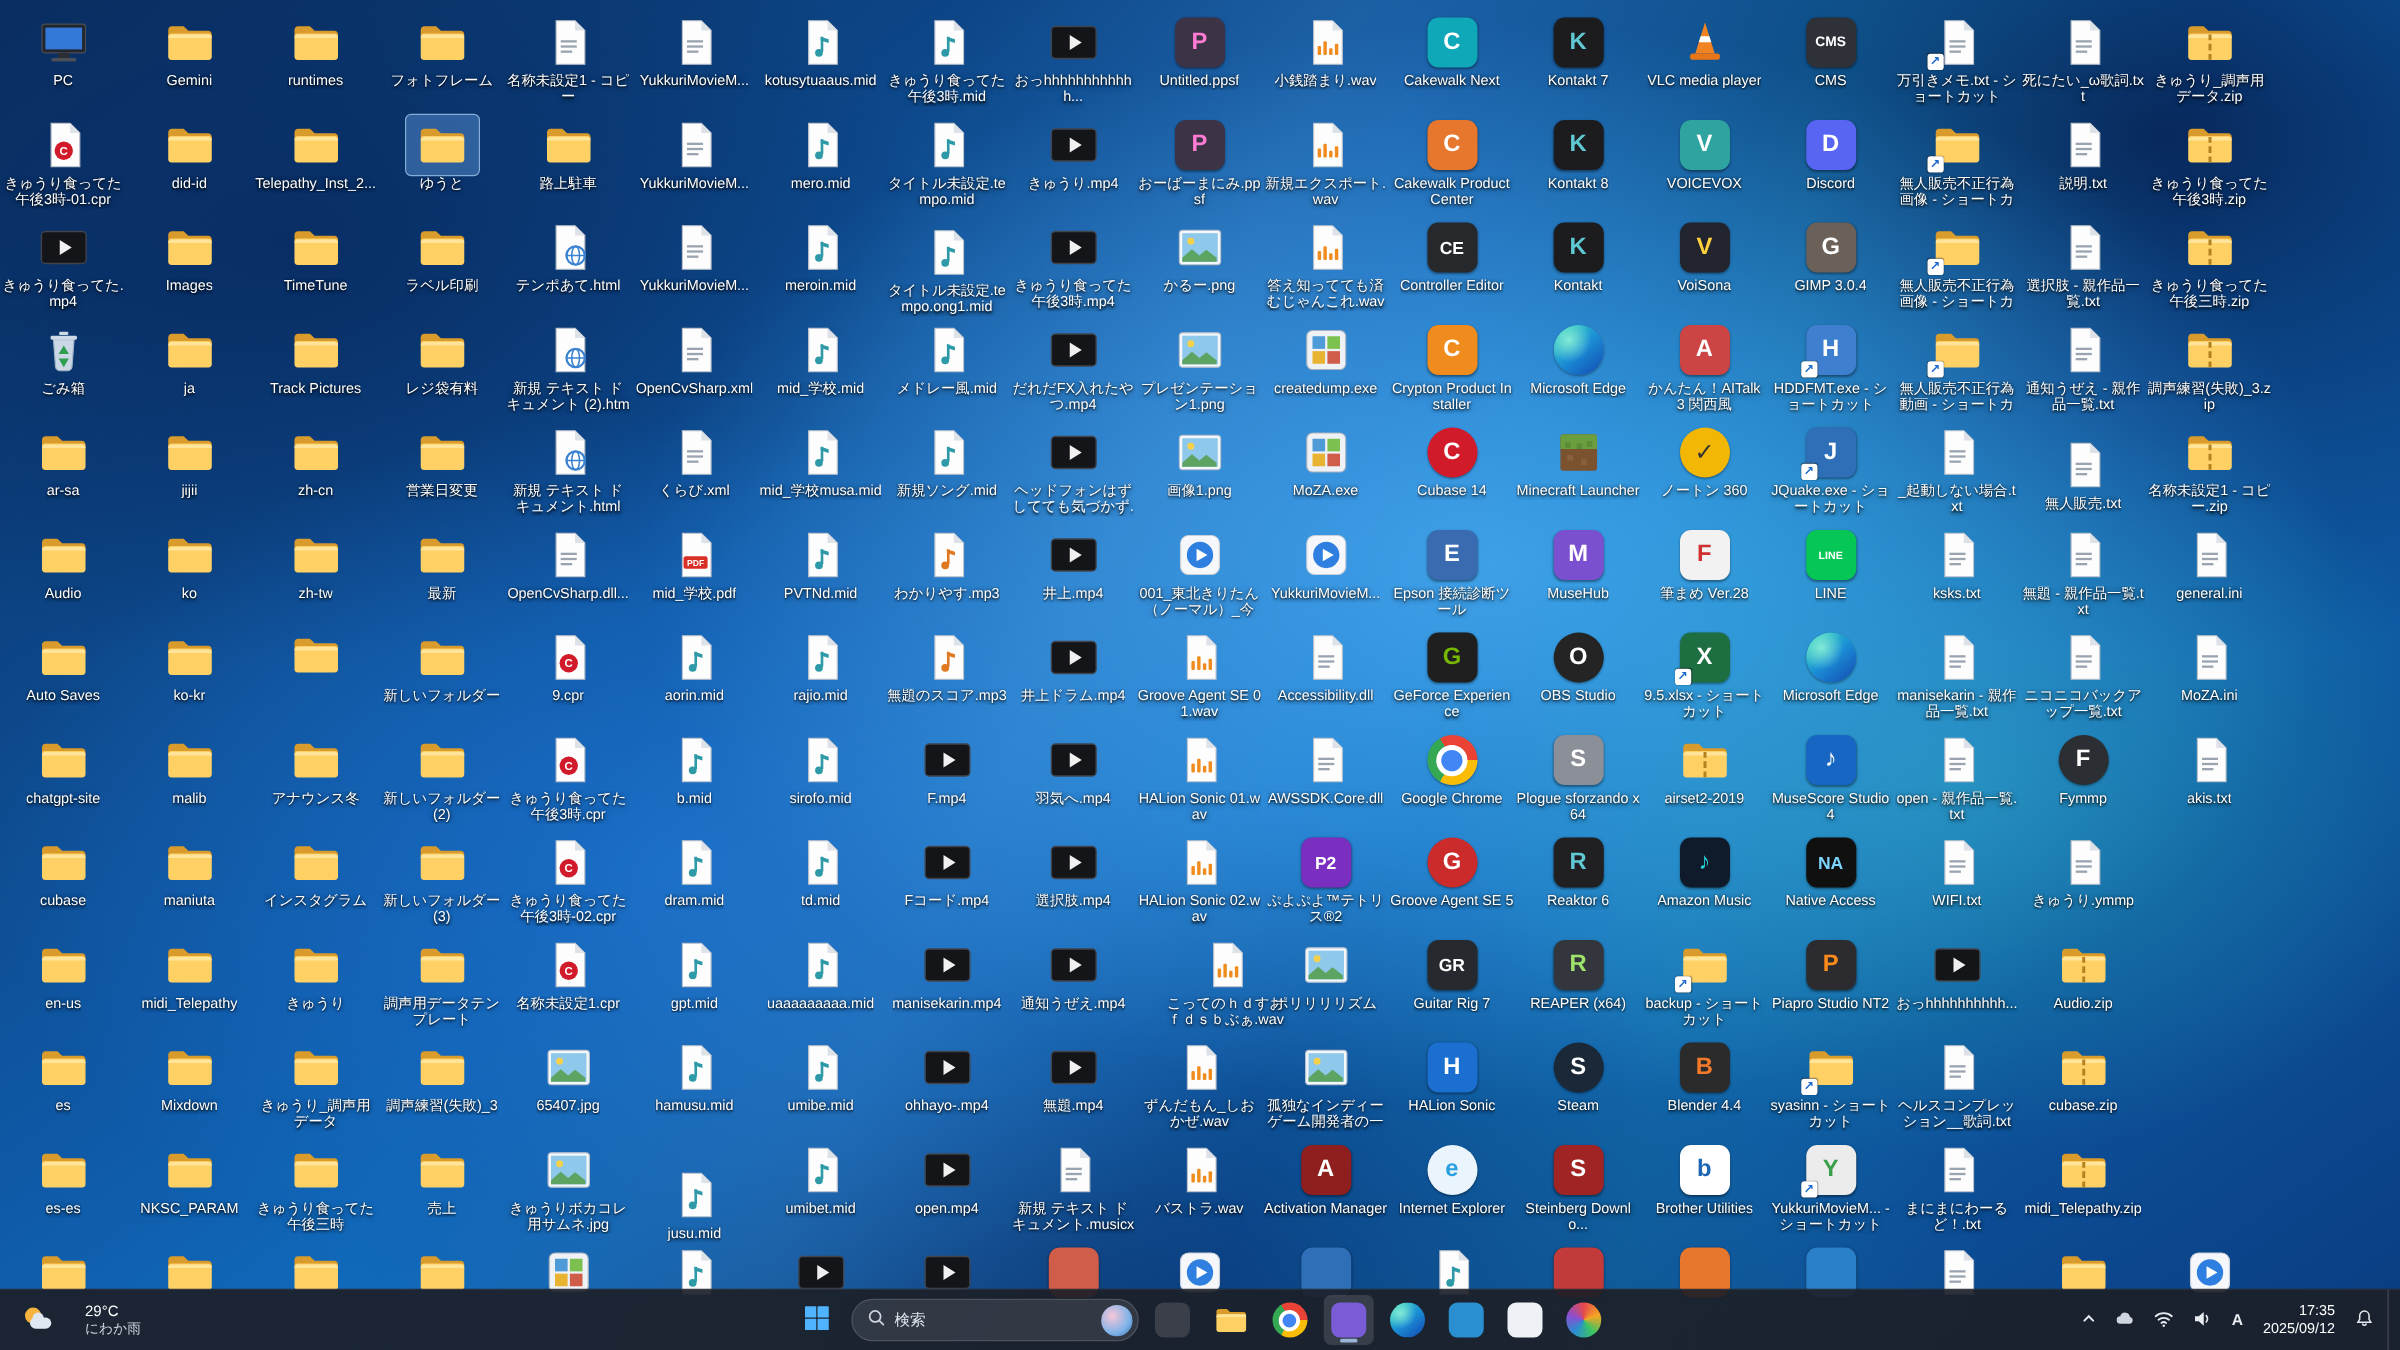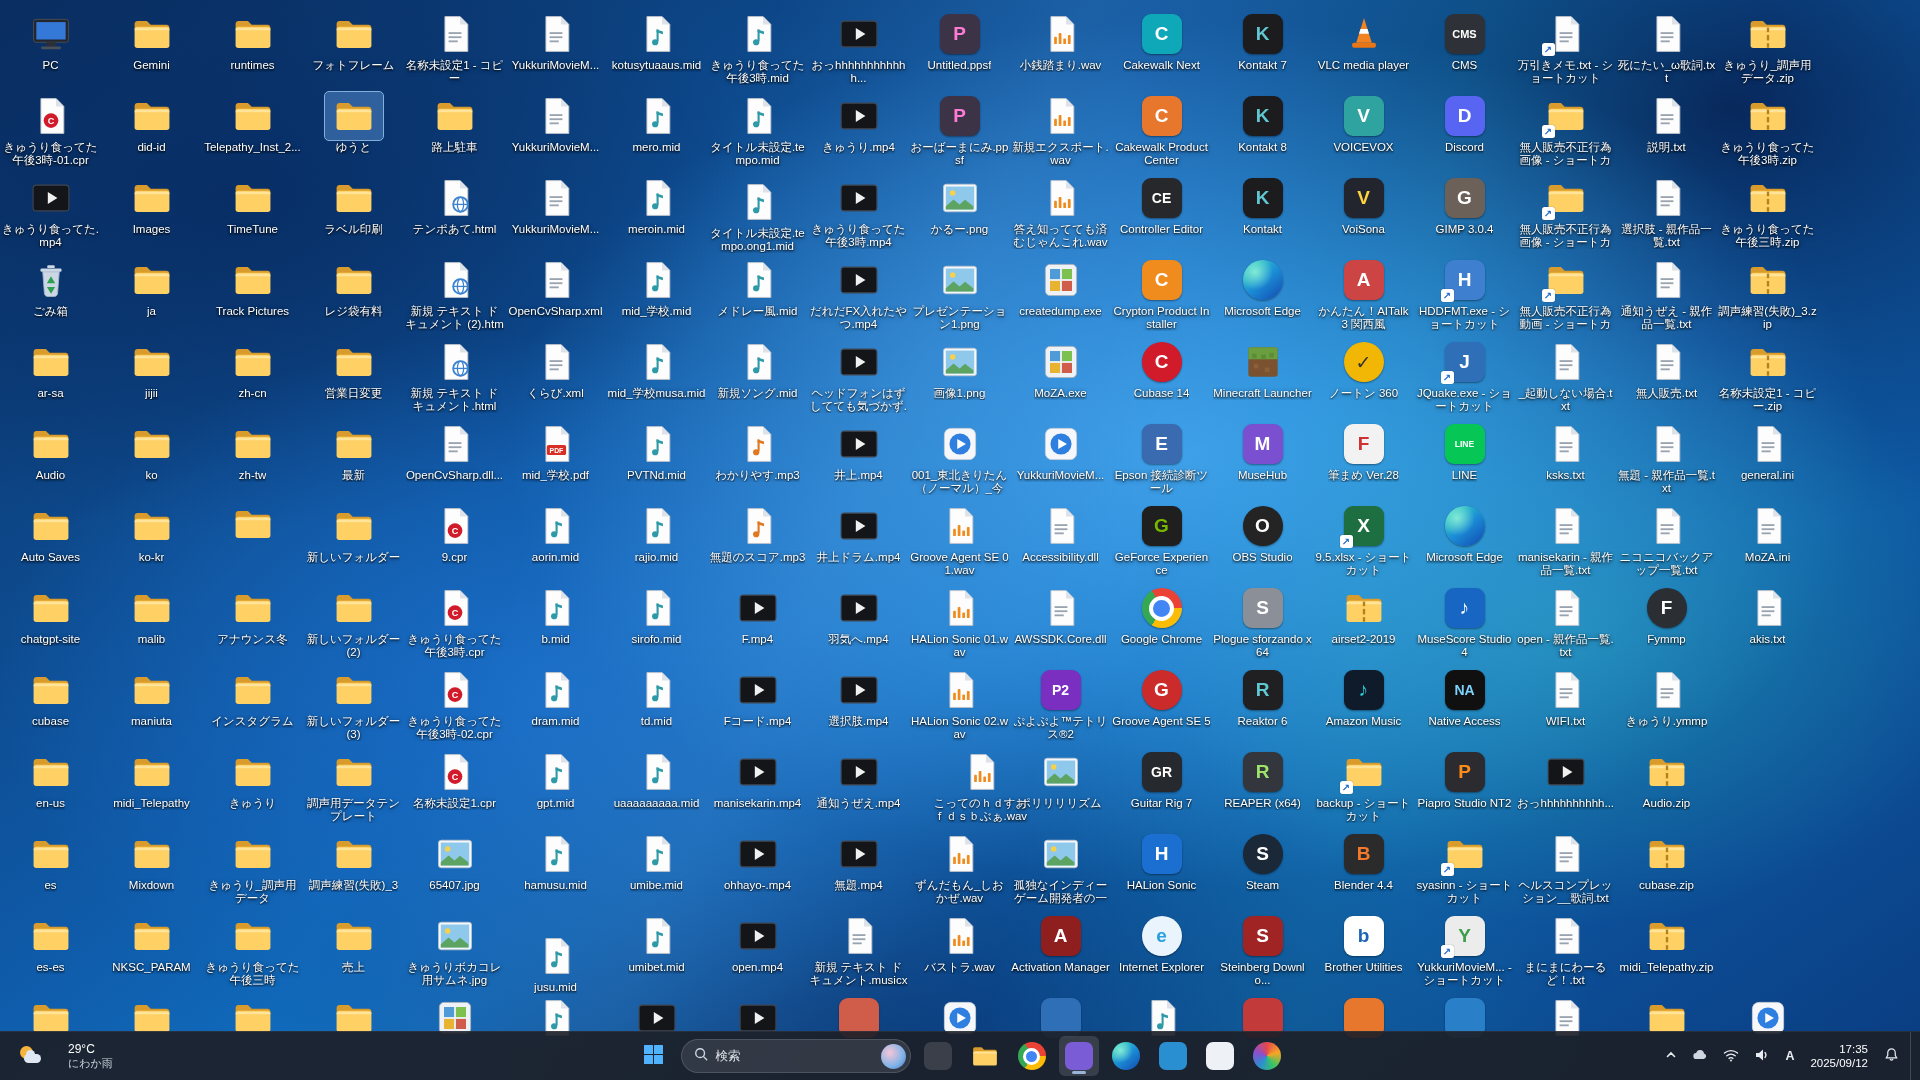--- a/index.html
+++ b/index.html
@@ -1066,21 +1066,21 @@
             <path d="M29.5 5l8.5 8.5h-8.5z" fill="#dde2e8"></path>
             <g fill="#9aa4b0">
               <rect x="17" y="22" width="14" height="2"></rect>
               <rect x="17" y="26.5" width="14" height="2"></rect>
               <rect x="17" y="31" width="10" height="2"></rect>
             </g>
           </svg>
         </div>
         <div class="lbl">_起動しない場合.txt</div>
       </div>
-      <div class="cell" title="無人販売.txt" style="grid-area: 5 / 17;">
+      <div class="cell" title="無人販売.txt" style="grid-area: 5 / 17; justify-content: center;">
         <div class="icbox">
           <svg class="icsvg" viewBox="0 0 48 48">
             <path d="M13 5h16.5L38 13.5V43H13z" fill="#fdfdfd" stroke="#bcc2cb" stroke-width="1"></path>
             <path d="M29.5 5l8.5 8.5h-8.5z" fill="#dde2e8"></path>
             <g fill="#9aa4b0">
               <rect x="17" y="22" width="14" height="2"></rect>
               <rect x="17" y="26.5" width="14" height="2"></rect>
               <rect x="17" y="31" width="10" height="2"></rect>
             </g>
           </svg>

